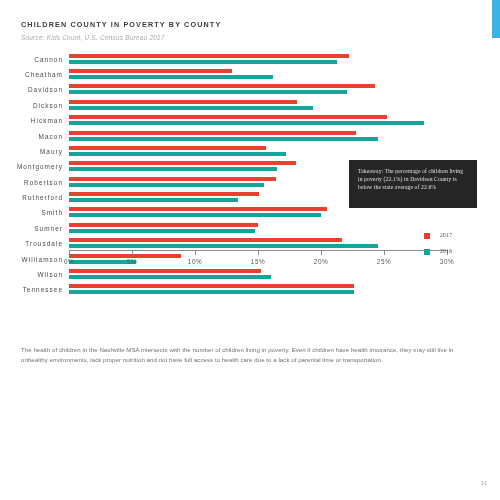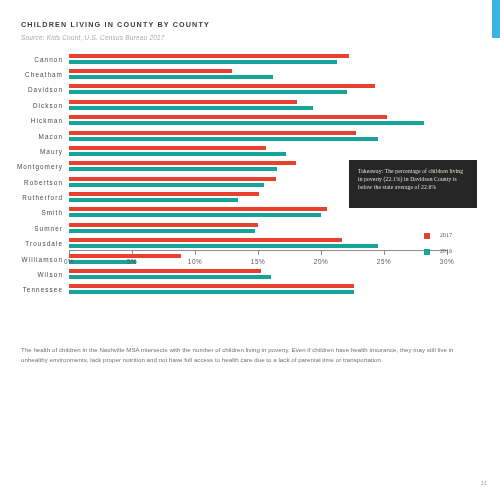--- a/index.html
+++ b/index.html
@@ -90,21 +90,21 @@
   }
 </style>
 </head>
 <body>
 
 <div id="page">
 
   <div class="edge-top"></div>
   <div class="edge-bot"></div>
 
-  <div class="title">CHILDREN LIVING IN COUNTY BY COUNTY</div>
+  <div class="title">CHILDREN COUNTY IN POVERTY BY COUNTY</div>
   <div class="source">Source: Kids Count, U.S. Census Bureau 2017</div>
 
   <div class="chart">
     <div class="ylabels" id="ylabels">
         <div class="ylabel" style="top: 6.6875px;">Cannon</div>
         <div class="ylabel" style="top: 22.0625px;">Cheatham</div>
         <div class="ylabel" style="top: 37.4375px;">Davidson</div>
         <div class="ylabel" style="top: 52.8125px;">Dickson</div>
         <div class="ylabel" style="top: 68.1875px;">Hickman</div>
         <div class="ylabel" style="top: 83.5625px;">Macon</div>

